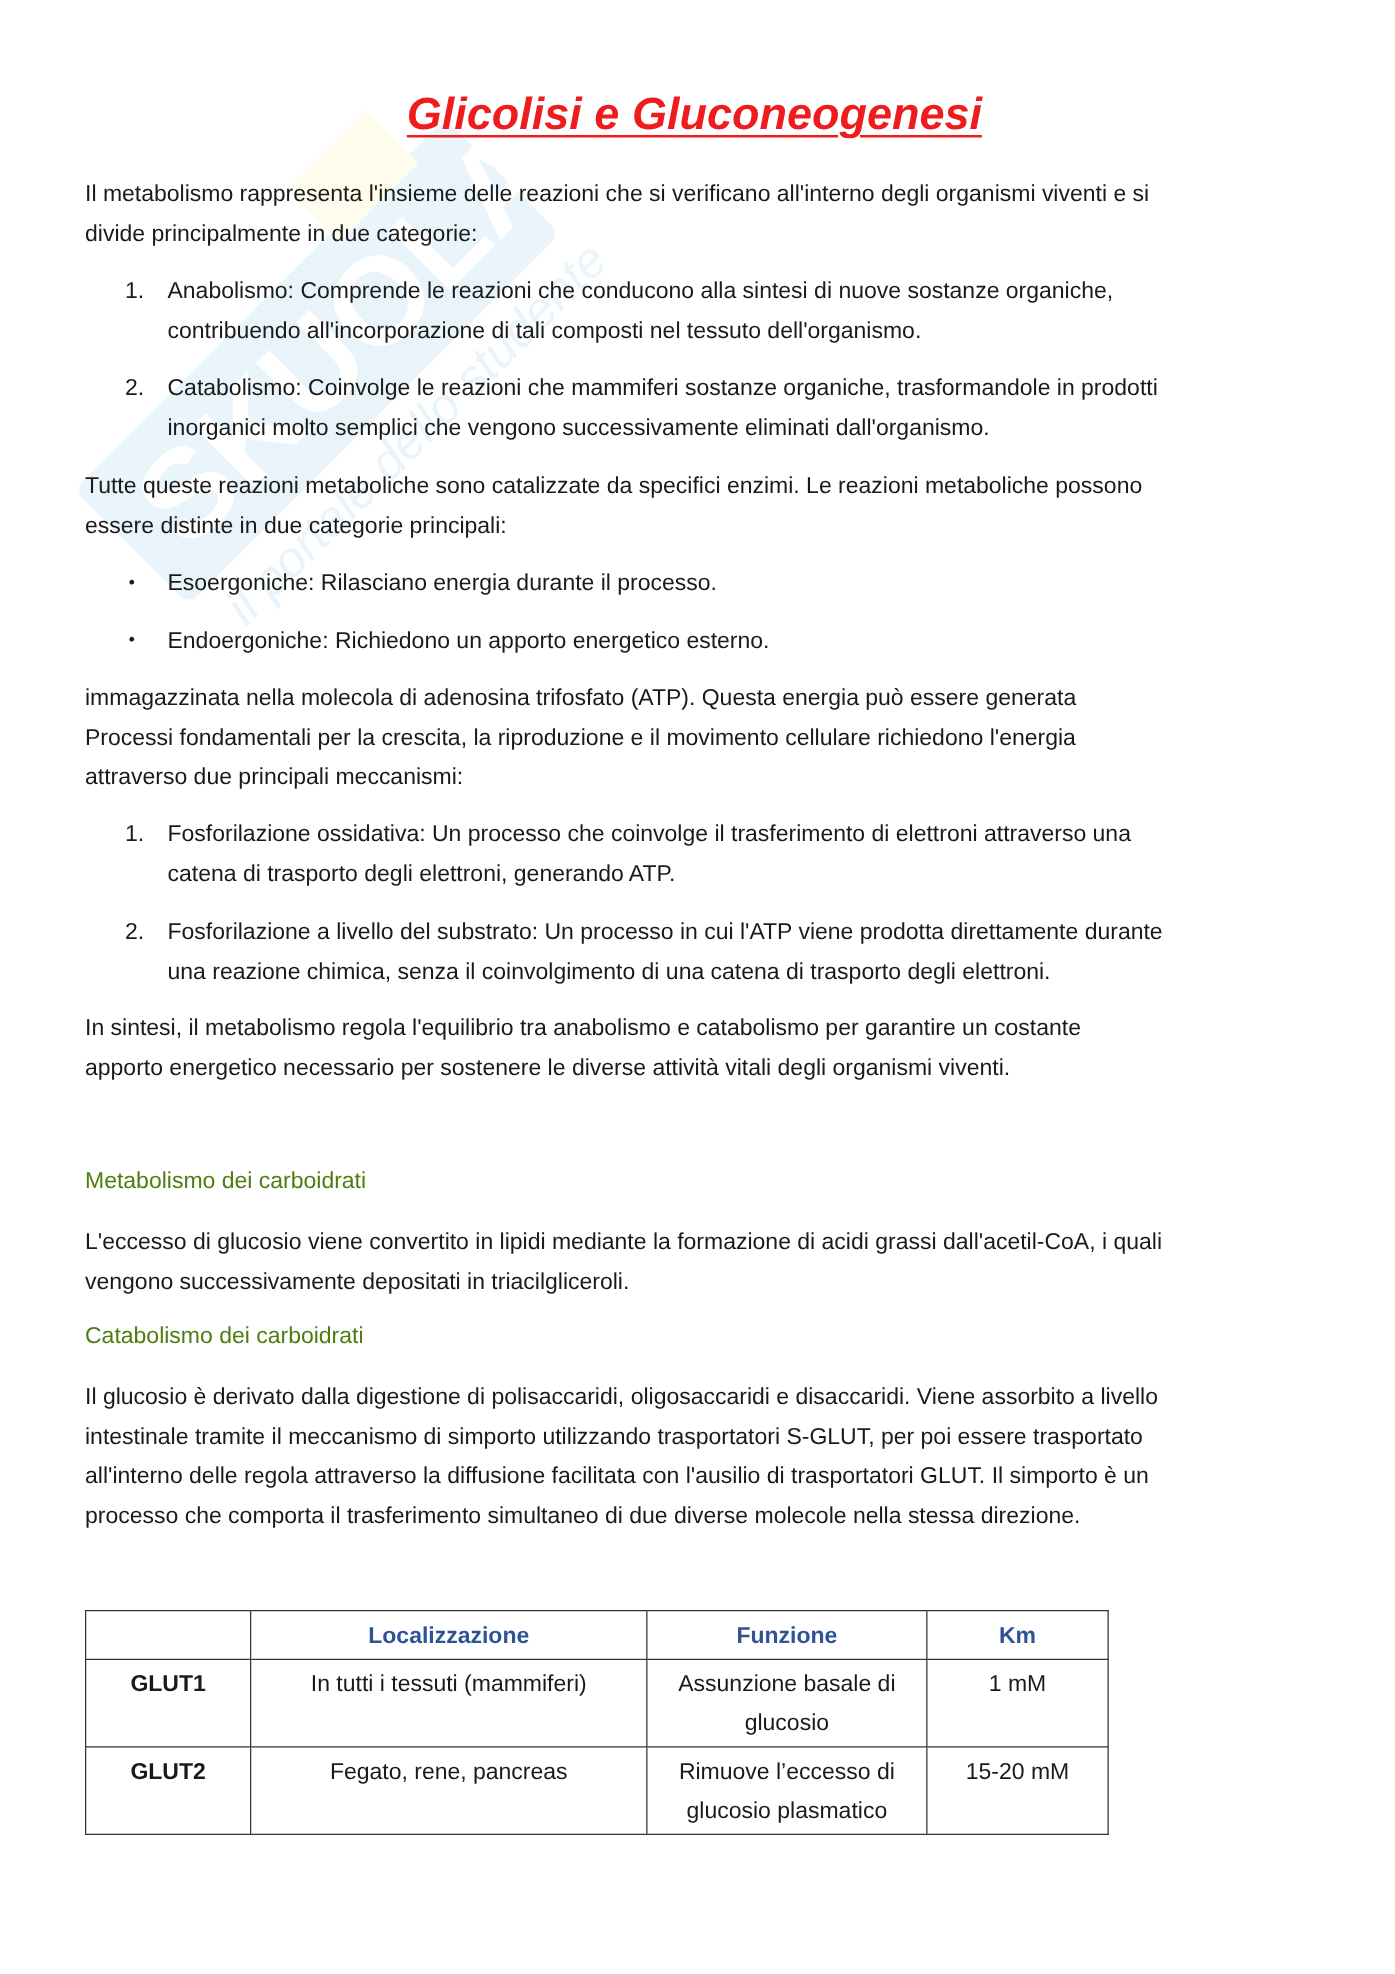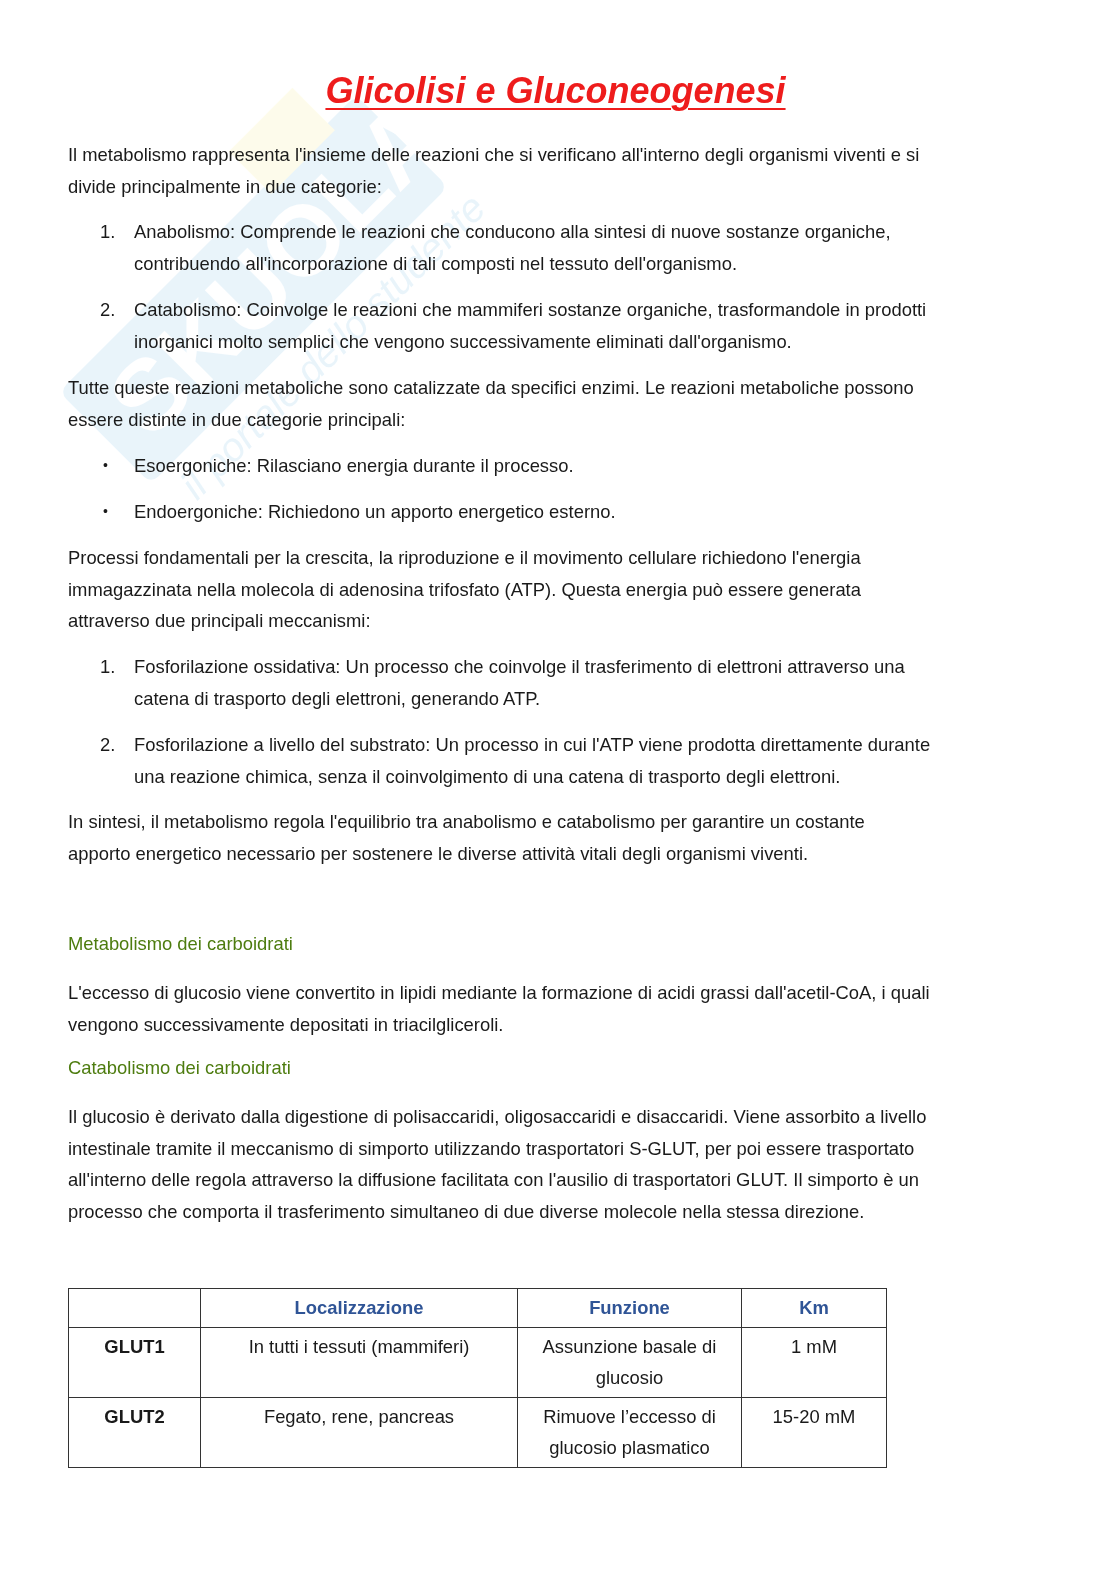--- a/index.html
+++ b/index.html
@@ -80,22 +80,22 @@
   <div class="li" style="top:450px">
     <span class="marker bullet">•</span>
     <span class="body"><b>Esoergoniche:</b><span> Rilasciano energia durante il processo.</span></span>
   </div>
   <div class="li" style="top:496px">
     <span class="marker bullet">•</span>
     <span class="body"><b>Endoergoniche:</b><span> Richiedono un apporto energetico esterno.</span></span>
   </div>
 
   <div class="p" style="top:542px">
+    <div>immagazzinata nella molecola di adenosina trifosfato (ATP). Questa energia può essere generata</div>
     <div>Processi fondamentali per la crescita, la riproduzione e il movimento cellulare richiedono l'energia</div>
-    <div>immagazzinata nella molecola di adenosina trifosfato (ATP). Questa energia può essere generata</div>
     <div>attraverso due principali meccanismi:</div>
   </div>
 
   <div class="li" style="top:651px">
     <span class="marker">1.</span>
     <span class="body">
       <b>Fosforilazione ossidativa:</b><span> Un processo che coinvolge il trasferimento di elettroni attraverso una</span><br>
       <span>catena di trasporto degli elettroni, generando ATP.</span>
     </span>
   </div>

